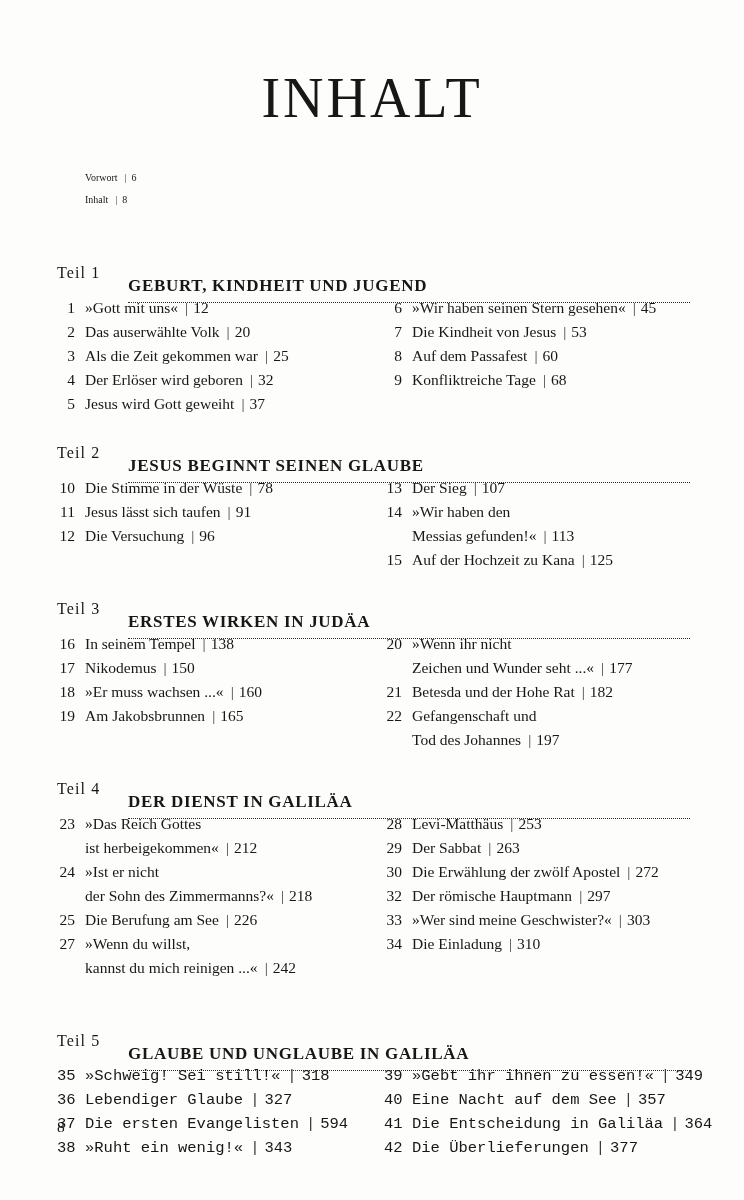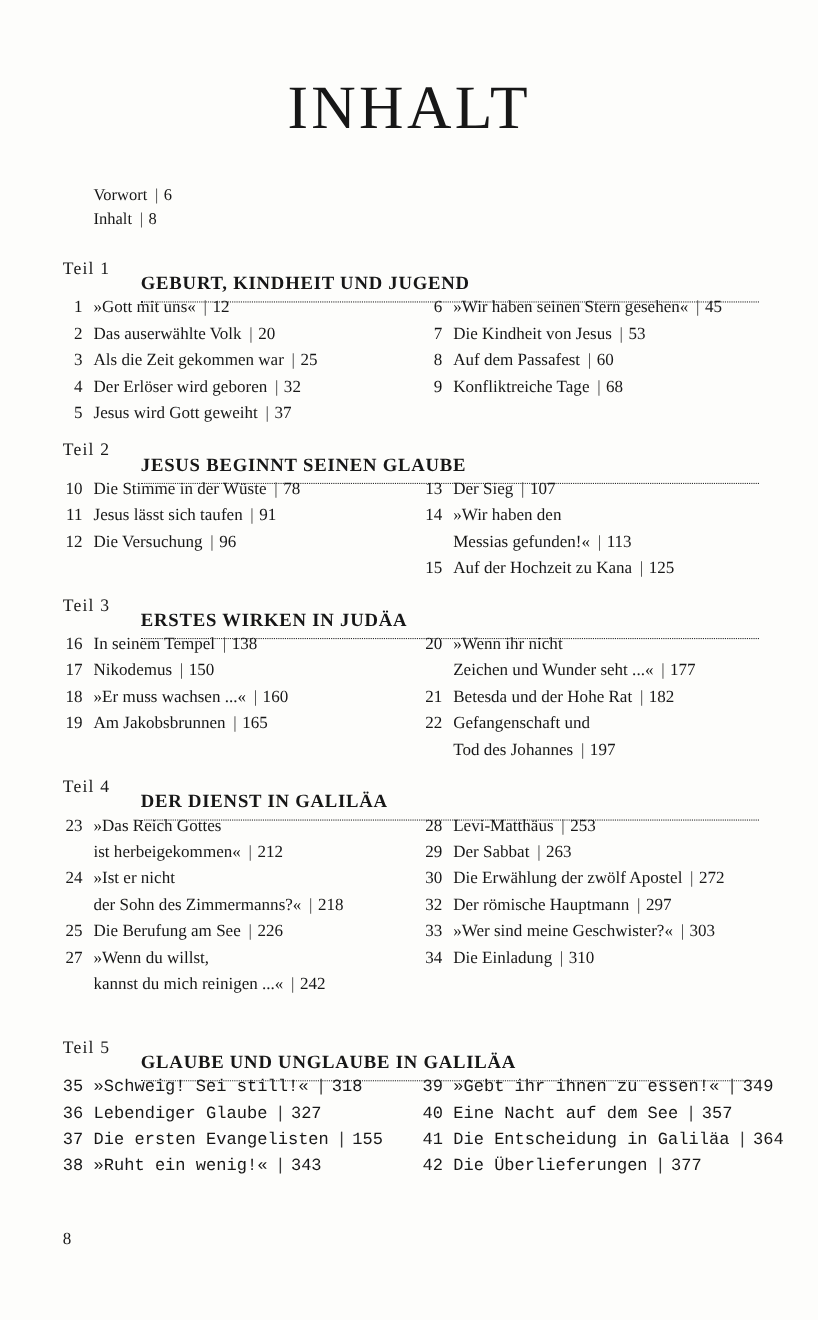--- a/index.html
+++ b/index.html
@@ -35,21 +35,21 @@
     letter-spacing: 3px;
     line-height: 1.1;
     font-family: "Liberation Serif", "DejaVu Serif", serif;
   }
 
   
   .frontmatter {
     position: absolute;
     top: 167px;
     left: 85px;
-    font-size: 15px;
+    font-size: 10px;
     line-height: 22px;
   }
   .fm-row {
     white-space: nowrap;
   }
   .sep {
     display: inline-block;
     padding: 0 5px 0 7px;
     color: #3a3a3a;
     font-weight: 300;
@@ -58,20 +58,21 @@
   
   .sections {
     position: absolute;
     top: 236px;
     left: 0;
     width: 744px;
   }
   .section {
     position: relative;
     margin-bottom: 13px;
+    margin-top: 28px;
   }
   .section-head {
     position: relative;
     padding-left: 57px;
     height: 29px;
     margin-bottom: 3px;
   }
   .teil-label {
     position: absolute;
     left: 57px;
@@ -422,21 +423,21 @@
             </div>
             <div class="entry">
               <span class="entry-num">36</span>
               <span class="entry-text">
                 <span class="entry-line">Lebendiger Glaube<span class="sep">|</span><span>327</span></span>
               </span>
             </div>
             <div class="entry">
               <span class="entry-num">37</span>
               <span class="entry-text">
-                <span class="entry-line">Die ersten Evangelisten<span class="sep">|</span><span>155</span></span>
+                <span class="entry-line">Die ersten Evangelisten<span class="sep">|</span><span>594</span></span>
               </span>
             </div>
             <div class="entry">
               <span class="entry-num">38</span>
               <span class="entry-text">
                 <span class="entry-line">»Ruht ein wenig!«<span class="sep">|</span><span>343</span></span>
               </span>
             </div>
           </div>
           <div class="col col-right">

